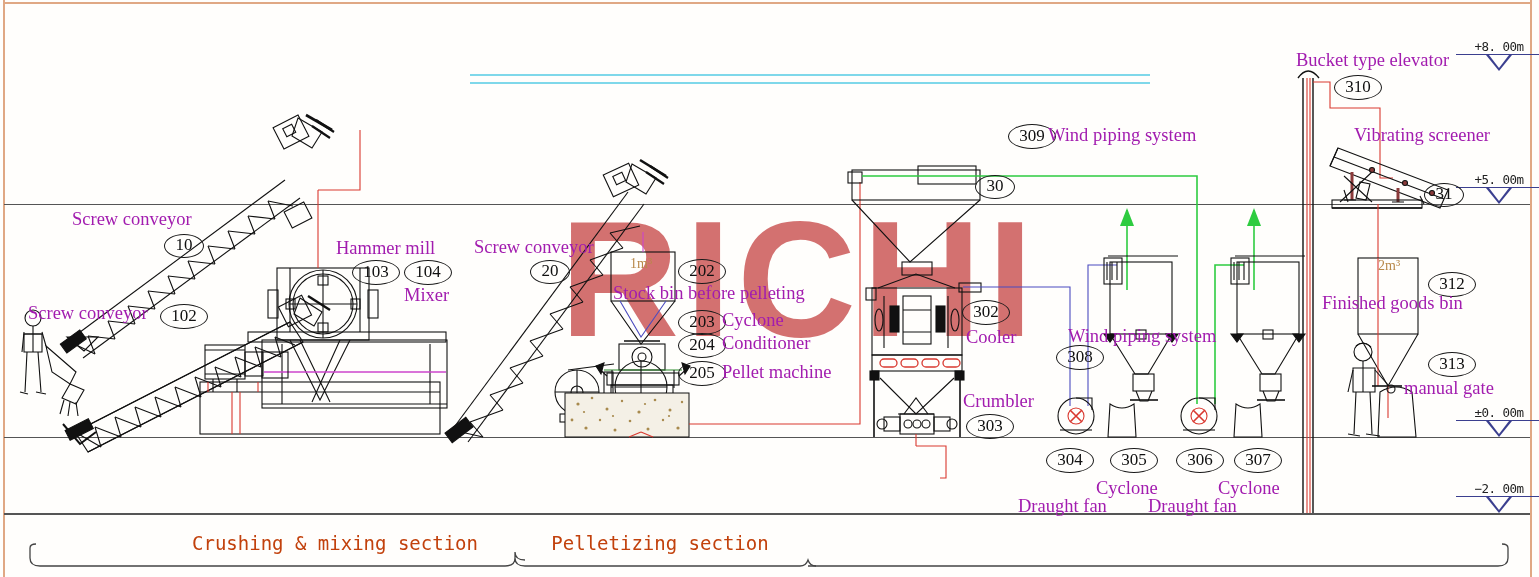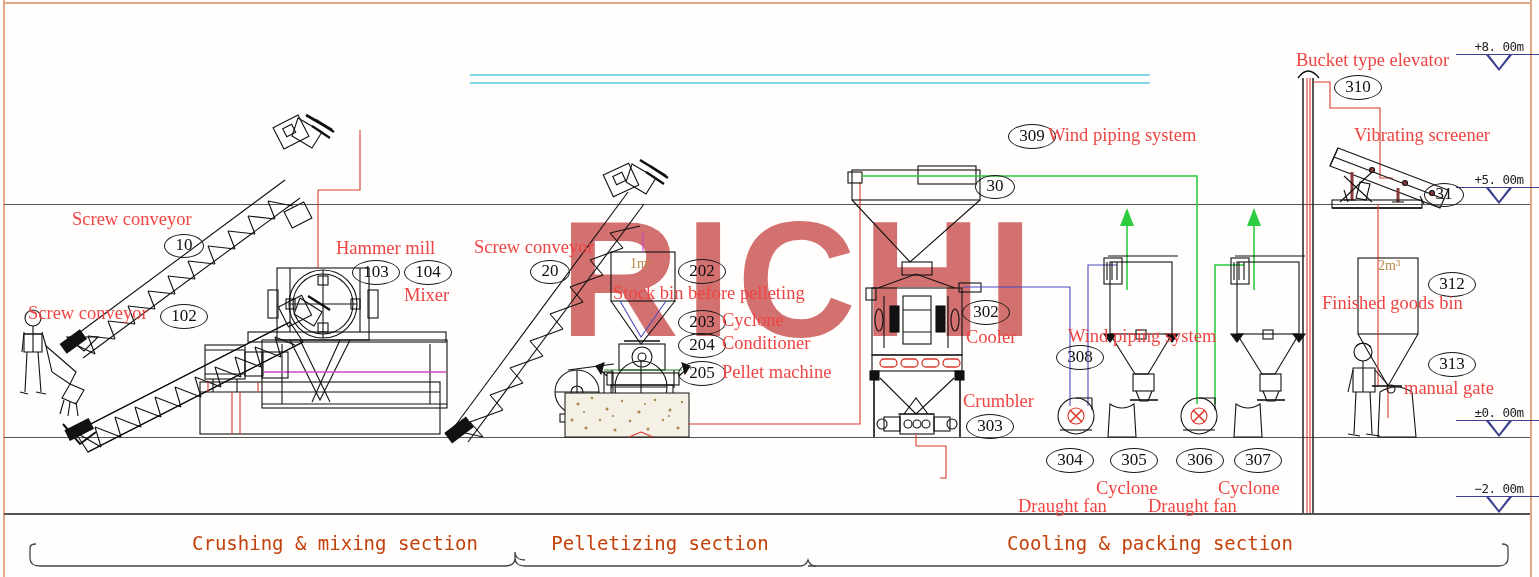--- a/index.html
+++ b/index.html
@@ -32,21 +32,21 @@
      text-align:center;line-height:13px;letter-spacing:-0.5px;}
   .elev .ebar{height:1.4px;background:#3b3f8f;margin-top:1px;}
   .elev .etri{width:0;height:0;margin:0 auto;border-left:14px solid transparent;
      border-right:14px solid transparent;border-top:17px solid transparent;position:relative;}
   .elev .etri:before{content:"";position:absolute;left:-13px;top:-17px;width:0;height:0;
      border-left:13px solid transparent;border-right:13px solid transparent;border-top:16px solid #3b3f8f;}
   .elev .etri:after{content:"";position:absolute;left:-10.5px;top:-17px;width:0;height:0;
      border-left:10.5px solid transparent;border-right:10.5px solid transparent;border-top:13px solid #fffefc;}
 
   
-  .lbl{position:absolute;color:#ef4444;font-family:"Liberation Serif",serif;
+  .lbl{position:absolute;color:#a21caf;font-family:"Liberation Serif",serif;
      font-size:18.5px;white-space:nowrap;}
 
   
   .tag{position:absolute;border:1.4px solid #1a1a1a;border-radius:50%/50%;
      background:transparent;color:#111;font-family:"Liberation Serif",serif;
      text-align:center;white-space:nowrap;}
   .tag.t2{width:38px;height:22px;line-height:20px;font-size:17px;}
   .tag.t3{width:46px;height:23px;line-height:21px;font-size:17px;}
 
   
@@ -531,15 +531,14 @@
 
   <div class="vol" style="left:1378px;top:258px;">2m³</div>
   <div class="tag t3" style="left:1428px;top:272px;">312</div>
   <div class="lbl" style="left:1322px;top:293px;">Finished goods bin</div>
 
   <div class="tag t3" style="left:1428px;top:352px;">313</div>
   <div class="lbl" style="left:1404px;top:378px;">manual gate</div>
 
   <div class="seclbl" style="left:105px;top:532px;width:460px;">Crushing &amp; mixing section</div>
   <div class="seclbl" style="left:420px;top:532px;width:480px;">Pelletizing section</div>
-  <div class="seclbl" style="left:910px;top:532px;width:480px;">Cooling &amp; packing section</div>
 
 </div>
 
 </body></html>

